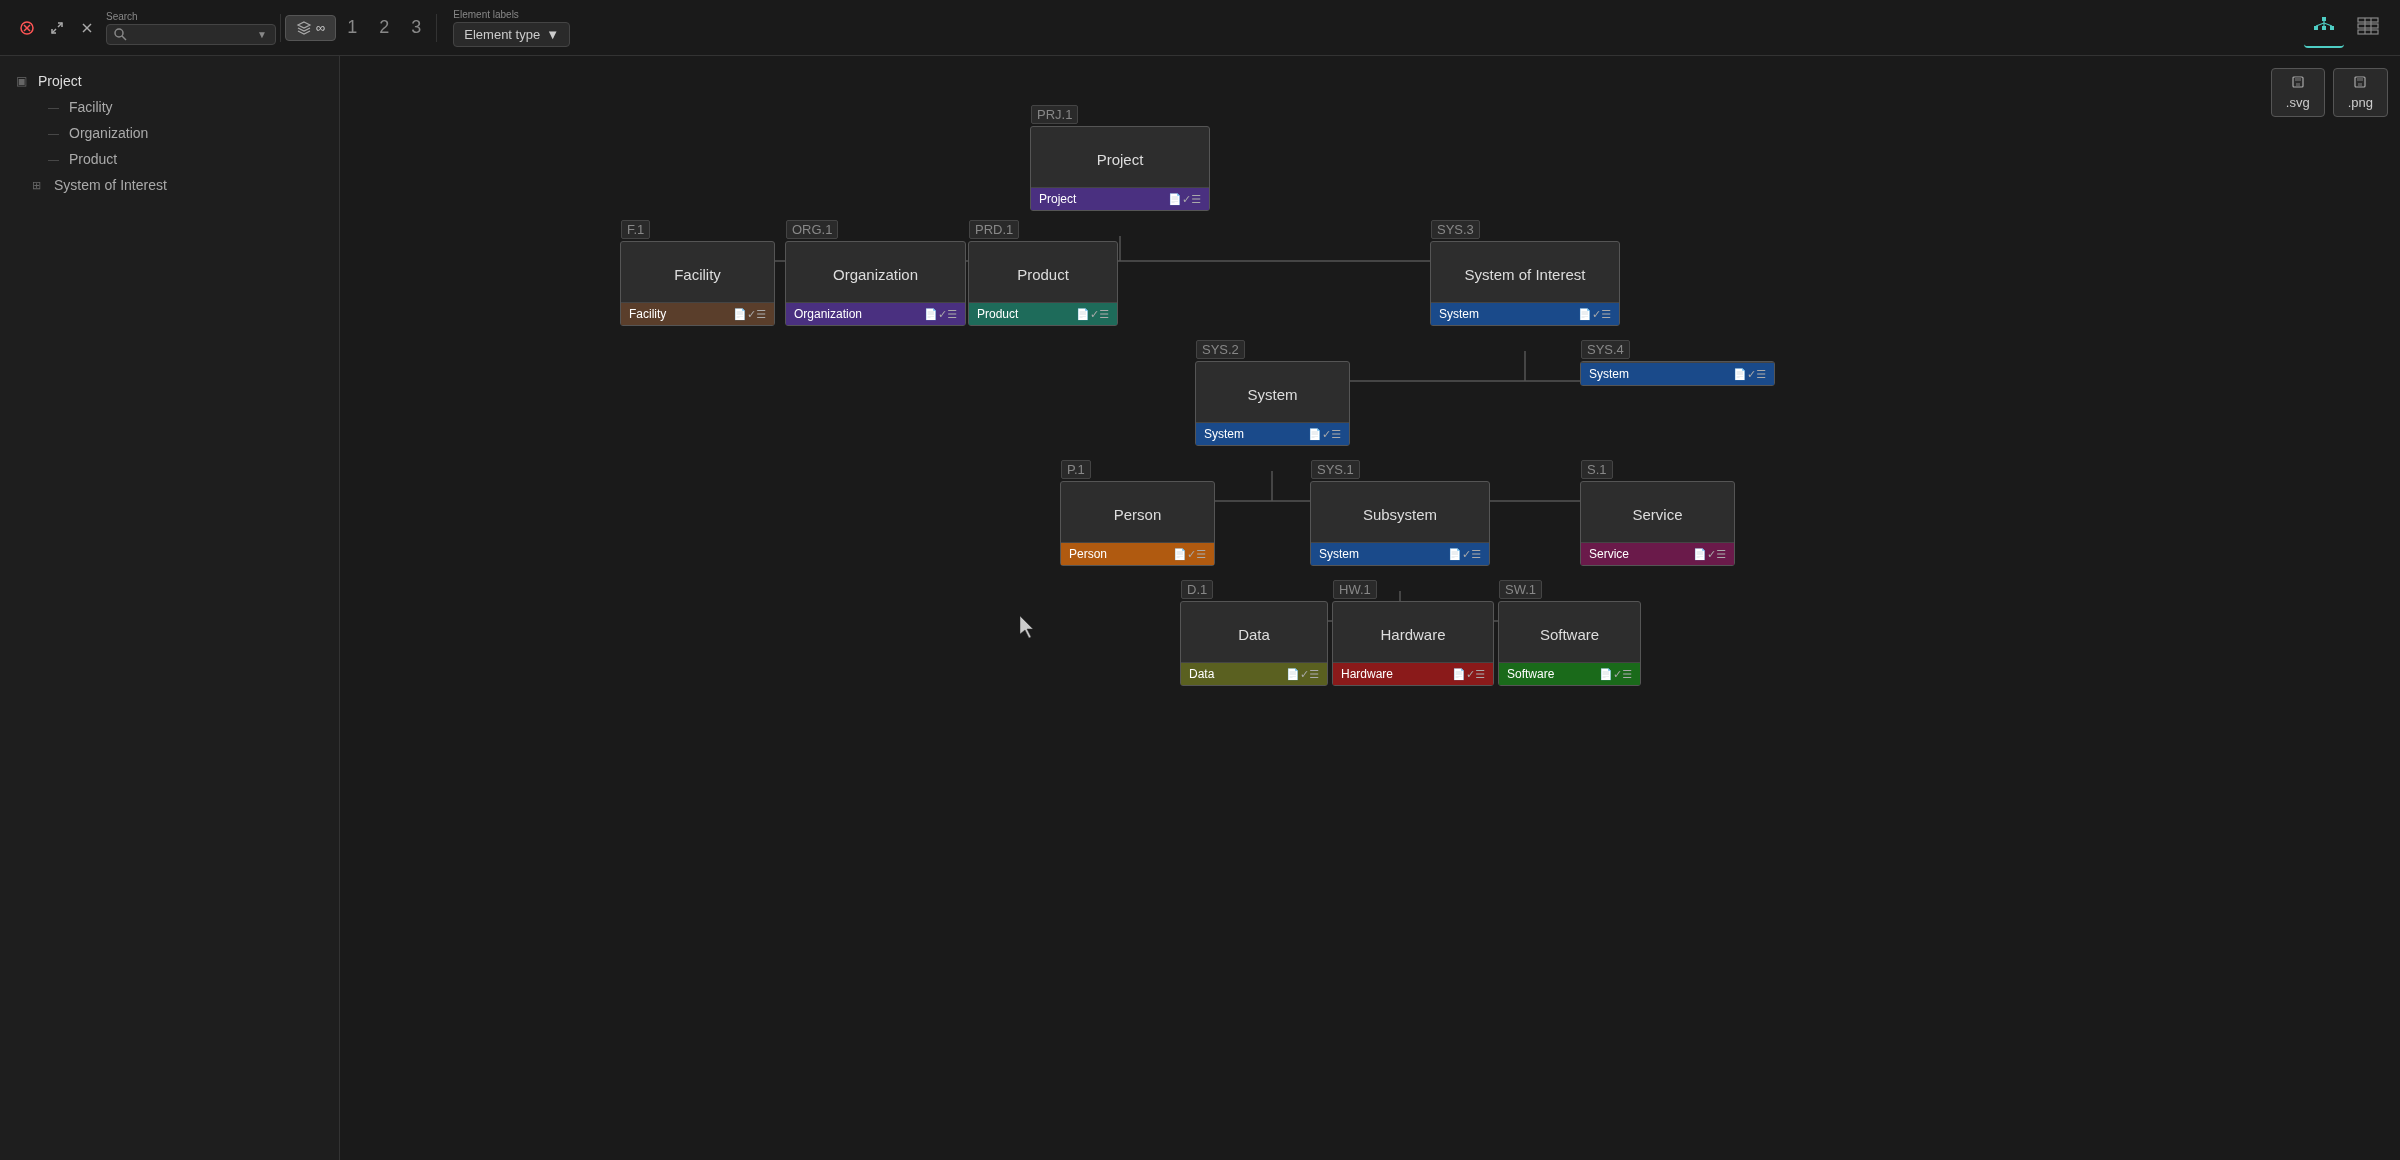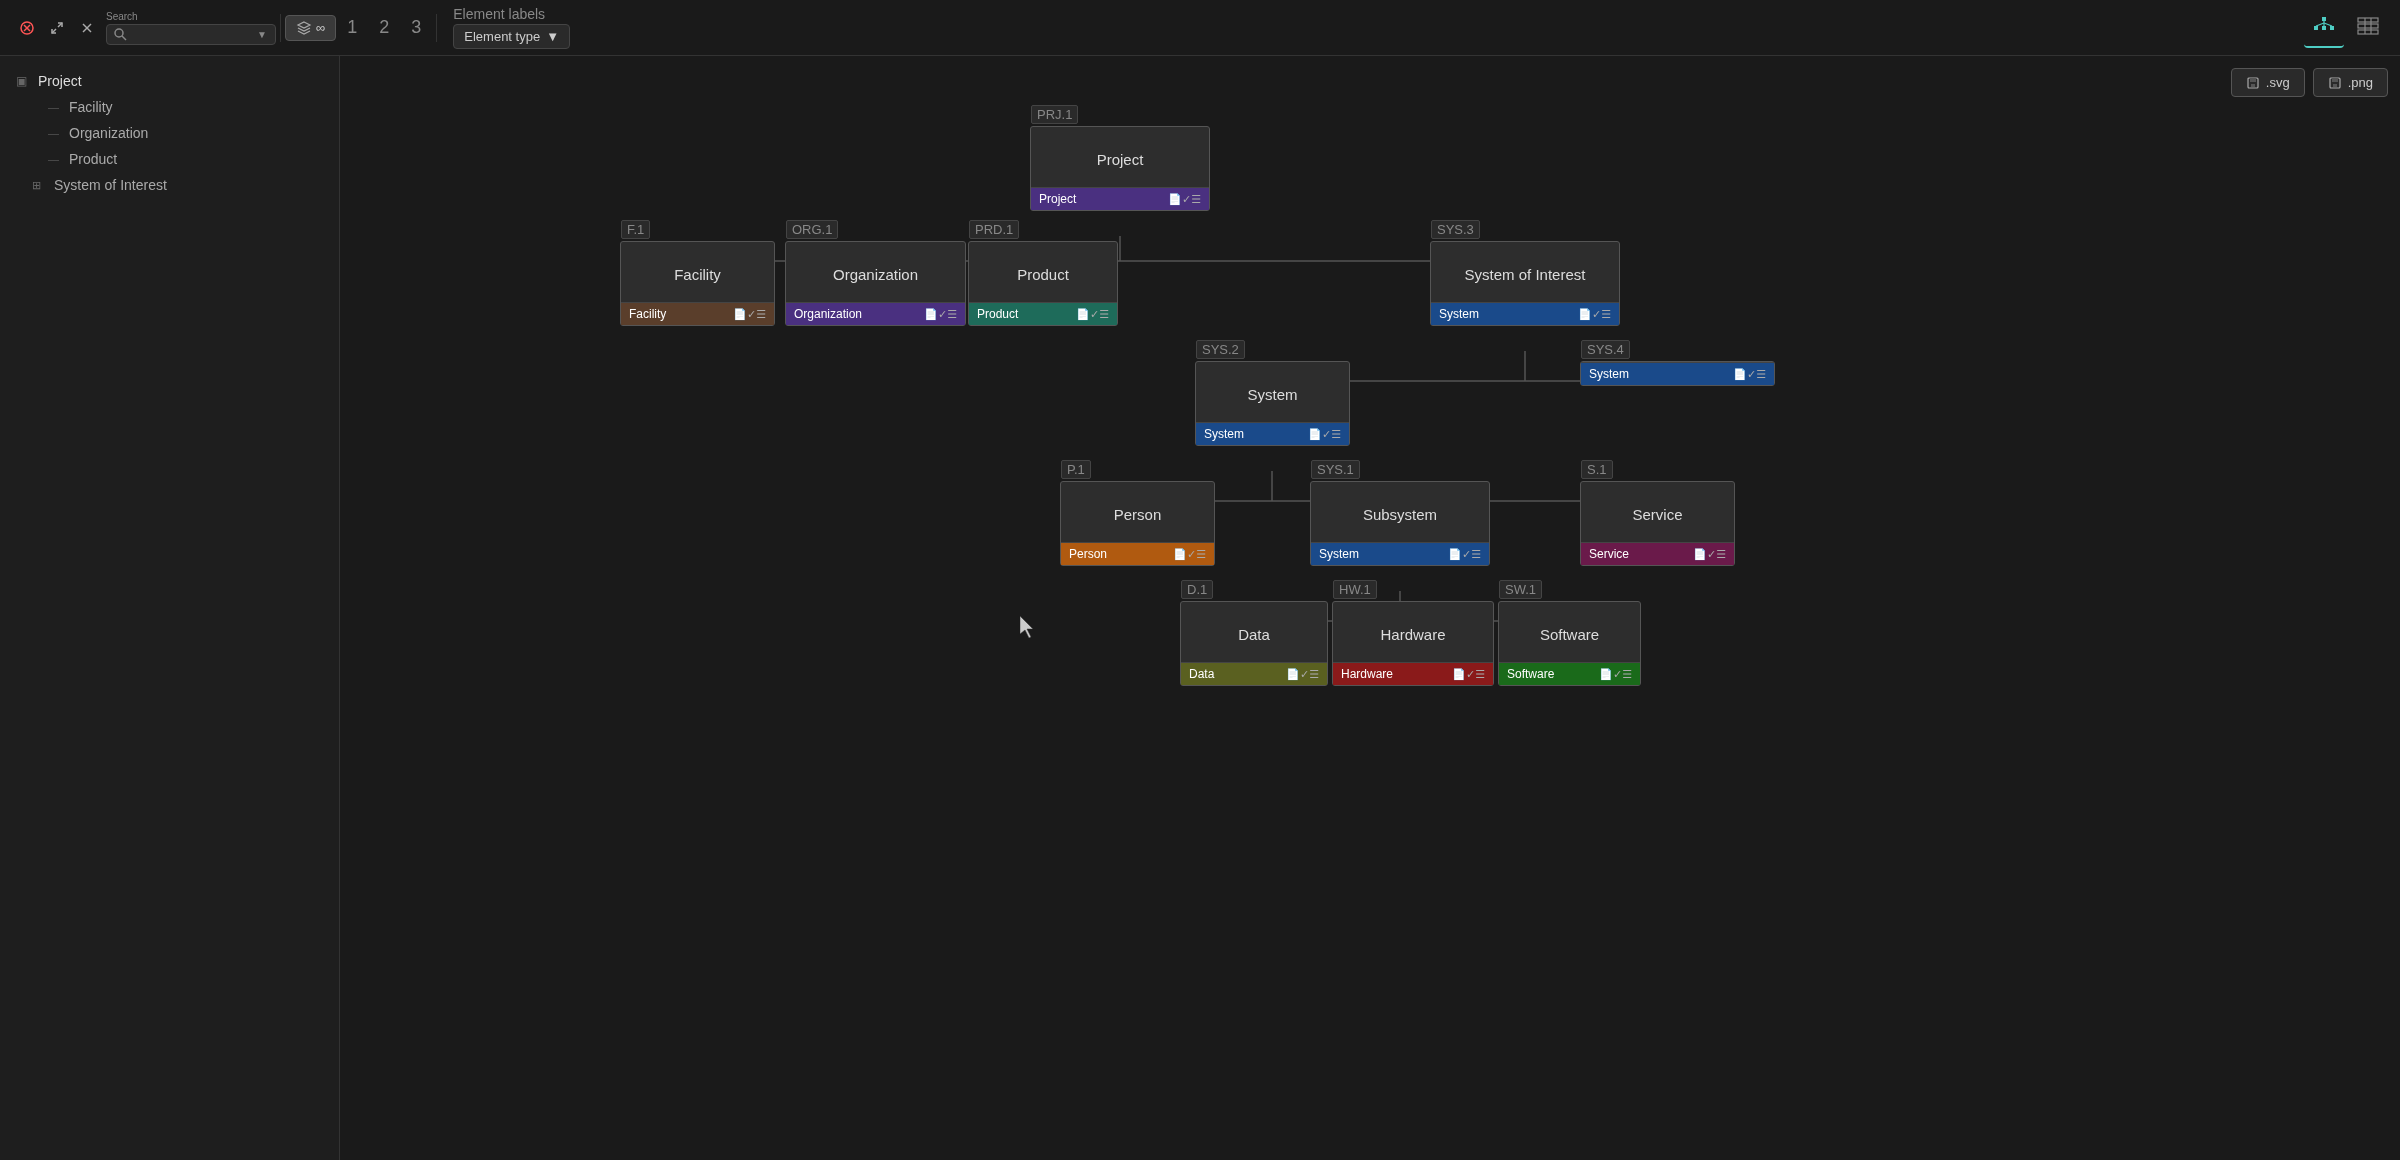--- a/index.html
+++ b/index.html
@@ -108,21 +108,21 @@
       justify-content: center;
       border-radius: 4px;
     }
 
     .element-labels-area {
       display: flex;
       flex-direction: column;
       margin-left: 12px;
     }
     .element-labels-label {
-      font-size: 14px;
+      font-size: 10px;
       color: #888;
       margin-bottom: 2px;
     }
     .element-type-btn {
       background: #2a2a2a;
       border: 1px solid #444;
       border-radius: 4px;
       color: #ccc;
       cursor: pointer;
       padding: 4px 10px;
@@ -222,20 +222,21 @@
       background: #2a2a2a;
       border: 1px solid #555;
       border-radius: 4px;
       color: #ccc;
       cursor: pointer;
       padding: 6px 14px;
       font-size: 13px;
       display: flex;
       align-items: center;
       gap: 6px;
+      flex-direction: column;
     }
 
     
     .node {
       position: absolute;
       background: #2d2d2d;
       border: 1px solid #555;
       border-radius: 3px;
     }
     .node-id {

